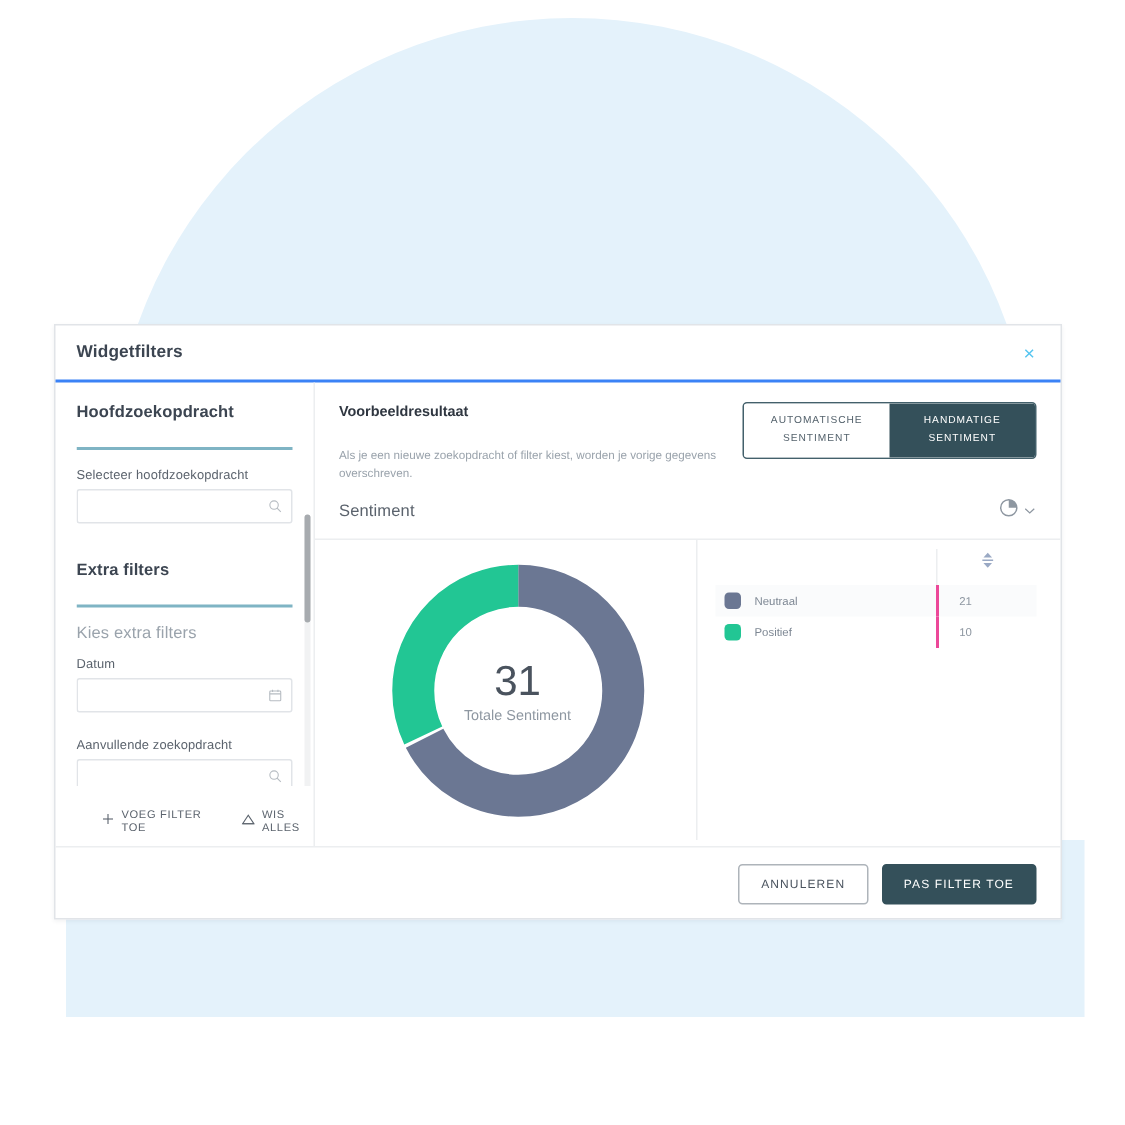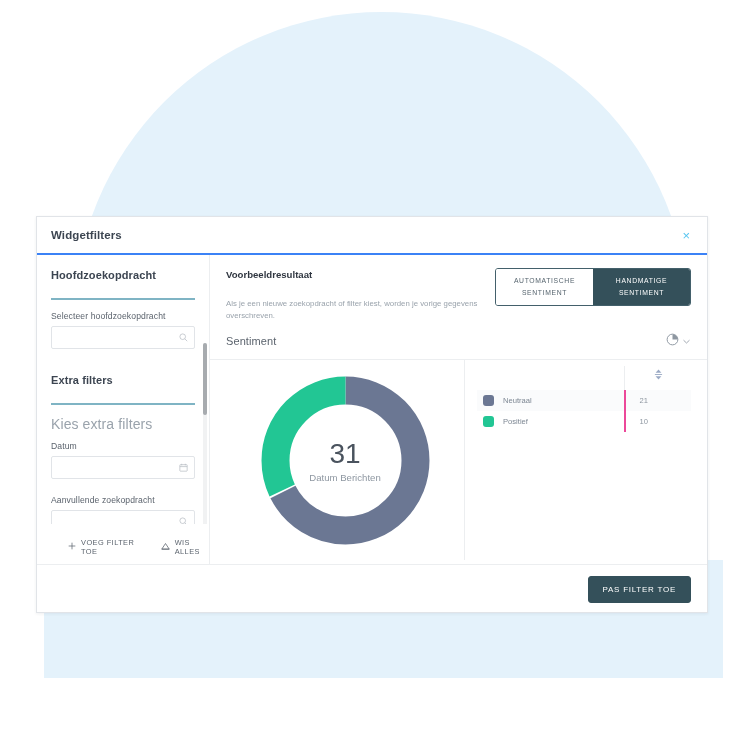--- a/index.html
+++ b/index.html
@@ -96,21 +96,21 @@
     padding-bottom: 17px;
     letter-spacing: 0.1px;
   }
   .section-rule {
     height: 2px;
     background: #7fb4c4;
     margin-bottom: 11px;
     width: 100%;
   }
   .section-sub {
-    font-size: 14px;
+    font-size: 11px;
     color: #9aa3ac;
     margin-bottom: 9px;
     letter-spacing: 0.1px;
   }
   .field-label {
     font-size: 8.6px;
     color: #5b636d;
     margin-bottom: 5px;
     letter-spacing: 0.1px;
   }
@@ -466,21 +466,21 @@
         <div class="donut-wrap">
           <div class="donut">
             <svg width="175" height="175" viewBox="0 0 175 175">
 
               <circle id="slice-neutraal" cx="87.5" cy="87.5" r="70" fill="none" stroke="#6b7793" stroke-width="28" transform="rotate(-90 87.5 87.5)" stroke-dasharray="296.74459359851585 143.07837790405517"></circle>
 
               <circle id="slice-positief" cx="87.5" cy="87.5" r="70" fill="none" stroke="#22c694" stroke-width="28" transform="rotate(-90 87.5 87.5) scale(1,-1) translate(0,-175)" stroke-dasharray="140.67837790405517 299.1445935985158"></circle>
             </svg>
             <div class="donut-center">
               <div class="donut-total">31</div>
-              <div class="donut-caption">Datum Berichten</div>
+              <div class="donut-caption">Totale Sentiment</div>
             </div>
           </div>
         </div>
 
         <div class="legend-wrap">
           <table class="legend-table">
             <thead>
               <tr>
                 <th></th>
                 <th class="val-col">
@@ -514,15 +514,16 @@
                 <td class="val-col">10</td>
               </tr>
             </tbody>
           </table>
         </div>
       </div>
     </div>
   </div>
 
   <div class="dlg-footer">
+    <div class="btn btn-secondary">ANNULEREN</div>
     <div class="btn btn-primary">PAS FILTER TOE</div>
   </div>
 </div>
 
 </body></html>

